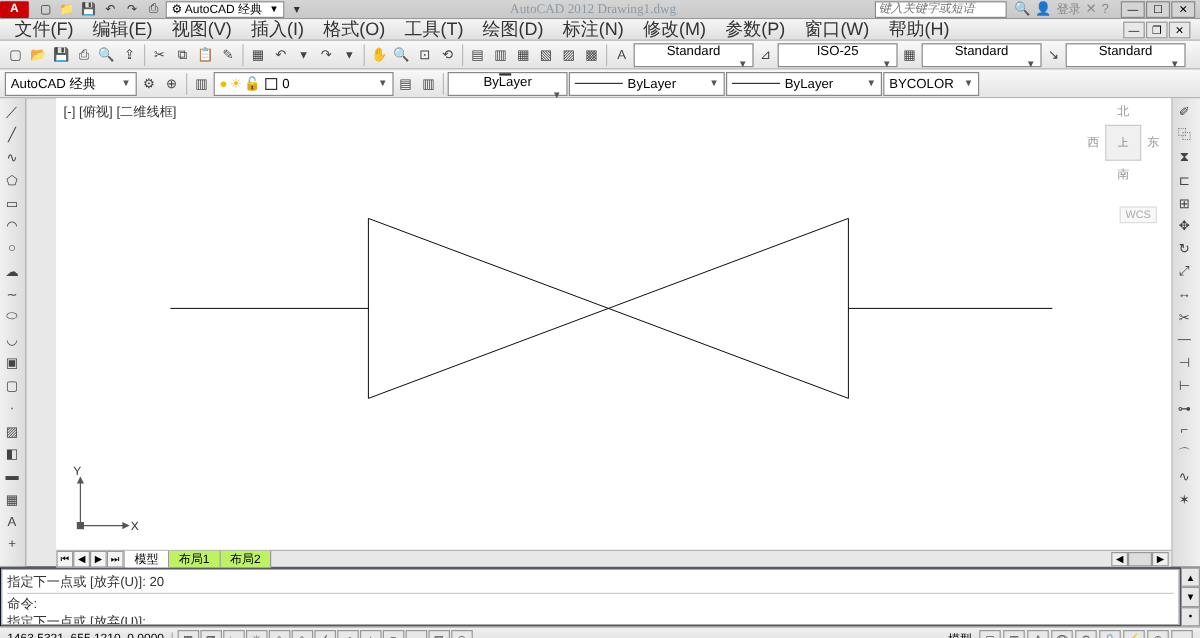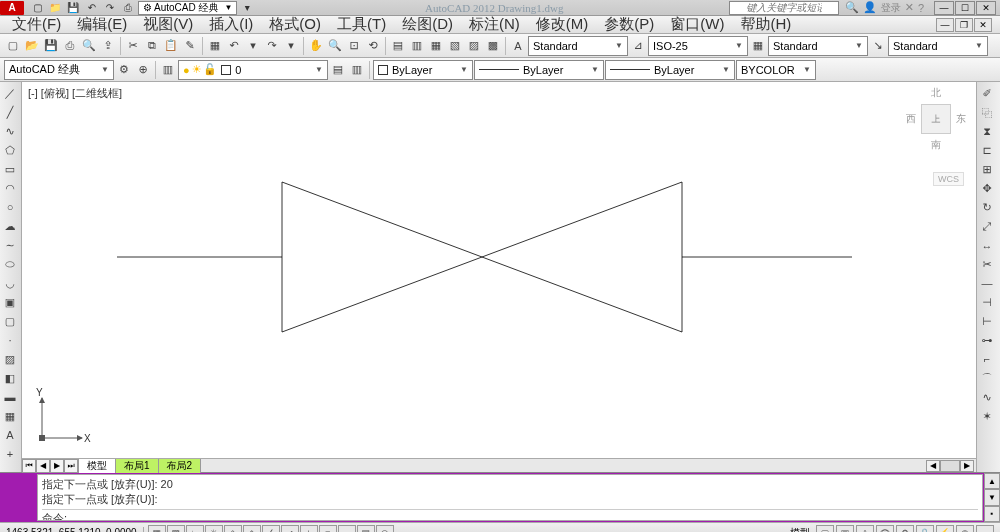--- a/index.html
+++ b/index.html
@@ -3,62 +3,62 @@
 <meta charset="utf-8">
 <style>
 * { margin: 0; padding: 0; box-sizing: border-box; font-family: "Microsoft YaHei", Arial, sans-serif; }
 body { width: 1000px; height: 532px; background: #e8e8e8; overflow: hidden; font-size: 11px; }
 
 .titlebar { height: 16px; background: linear-gradient(#d5d5d5,#c8c8c8); display: flex; align-items: center; border-bottom: 1px solid #999; }
 .titlebar .qat { display: flex; align-items: center; gap: 2px; padding: 0 4px; }
 .titlebar .qat-btn { width: 16px; height: 14px; display: flex; align-items: center; justify-content: center; color: #333; font-size: 10px; }
 .titlebar .ws-combo { height: 14px; font-size: 10px; background: #fff; border: 1px solid #888; display: flex; align-items: center; padding: 0 4px; gap: 2px; }
 .titlebar .title-center { flex: 1; text-align: center; color: #8a9ba8; font-size: 11px; font-family: Liberation Serif, serif; }
-.titlebar .search-box { width: 110px; height: 14px; background: #fff; border: 1px solid #888; font-size: 10px; color: #888; font-style: italic; padding: 0 16px; }
+.titlebar .search-box { width: 110px; height: 14px; background: #fff; border: 1px solid #888; font-size: 10px; color: #888; font-style: italic; padding: 0 2px; }
 .titlebar .right-icons { display: flex; gap: 4px; padding: 0 6px; align-items: center; }
 .titlebar .win-controls { display: flex; gap: 1px; padding: 0 4px; }
 .win-btn { width: 20px; height: 14px; background: #d5d5d5; border: 1px solid #888; display: flex; align-items: center; justify-content: center; font-size: 9px; }
 
 .menubar { height: 18px; background: linear-gradient(#f5f5f5,#e0e0e0); border-bottom: 1px solid #aaa; display: flex; align-items: center; padding: 0 4px; }
 .menu-item { padding: 2px 8px; font-size: 15px; color: #333; cursor: default; text-align: center; }
 .doc-controls { margin-left: auto; display: flex; gap: 1px; padding-right: 4px; }
 .doc-btn { width: 18px; height: 14px; border: 1px solid #999; background: #e8e8e8; font-size: 9px; display: flex; align-items: center; justify-content: center; }
 
 .toolbar-row { height: 24px; background: linear-gradient(#f8f8f8,#e4e4e4); border-bottom: 1px solid #aaa; display: flex; align-items: center; padding: 1px 4px; gap: 1px; }
 .tb-btn { width: 18px; height: 20px; border: 1px solid transparent; display: flex; align-items: center; justify-content: center; font-size: 11px; color: #444; }
 .tb-sep { width: 1px; height: 18px; background: #bbb; margin: 0 2px; }
 .tb-combo { height: 20px; background: #fff; border: 1px solid #888; font-size: 11px; padding: 0 4px; display: flex; align-items: center; min-width: 70px; }
 .tb-combo .dd { margin-left: auto; font-size: 8px; color: #555; }
 .tb-combo.wide { min-width: 150px; }
-.tb-combo.med { min-width: 100px; }
+.tb-combo.med { min-width: 100px; flex-direction: column; }
 
 .main-area { display: flex; height: 390px; }
 .left-toolbar { width: 22px; background: linear-gradient(90deg,#f0f0f0,#dcdcdc); border-right: 1px solid #aaa; display: flex; flex-direction: column; padding: 2px 1px; gap: 1px; }
 .vtb-btn { width: 18px; height: 18px; border: 1px solid transparent; display: flex; align-items: center; justify-content: center; font-size: 11px; color: #444; }
 
-.canvas-wrap { flex: 1; position: relative; background: #fff; display: flex; flex-direction: column; }
+.canvas-wrap { flex: 1; position: relative; background: #fff; display: flex; flex-direction: column; margin-left: 25px; }
 .canvas { flex: 1; position: relative; background: #fff; overflow: hidden; }
 .view-label { position: absolute; top: 4px; left: 6px; font-size: 11px; color: #333; }
 .viewcube { position: absolute; top: 4px; right: 10px; width: 60px; height: 90px; font-size: 10px; color: #999; text-align: center; }
 .vc-face { width: 30px; height: 30px; background: #f0f0f0; border: 1px solid #ccc; margin: 4px auto; display:flex; align-items:center; justify-content:center; font-size:9px; color:#888;}
 .wcs-badge { position: absolute; top: 90px; right: 12px; font-size: 9px; color: #aaa; border: 1px solid #ddd; padding: 1px 4px; background:#f8f8f8;}
 .ucs-icon { position: absolute; bottom: 10px; left: 10px; }
 .drawing-svg { position: absolute; top: 0; left: 0; }
 
 .nav-tabs-row { height: 14px; background: #e8e8e8; border-top: 1px solid #aaa; display: flex; align-items: center; font-size: 10px; }
 .nav-arrows { display: flex; border-right: 1px solid #999; }
 .nav-arrow { width: 14px; height: 14px; border: 1px solid #999; background:#f4f4f4; display:flex; align-items:center; justify-content:center; font-size:8px; }
 .tab { padding: 0 8px; border-right: 1px solid #999; background: #fff; height:14px; display:flex; align-items:center;}
 .tab.inactive { background: #bef264; }
 .hscroll { flex:1; display:flex; align-items:center; justify-content:flex-end; padding-right:2px;}
 .scroll-arrow { width:14px; height:12px; border:1px solid #999; background:#f0f0f0; font-size:8px; display:flex;align-items:center;justify-content:center;}
 
 .right-toolbar { width: 24px; background: linear-gradient(90deg,#dcdcdc,#f0f0f0); border-left: 1px solid #aaa; display: flex; flex-direction: column; padding: 2px 1px; gap: 1px; }
 
-.cmd-area { height: 50px; background: #a21caf; border-top: 1px solid #888; display:flex;padding-left:36px; }
+.cmd-area { height: 50px; background: #0f172a; border-top: 1px solid #888; display:flex; }
 .cmd-text { flex:1; background:#fff; border:1px solid #aaa; margin:1px; padding:2px 4px; font-family: "Simsun", monospace; font-size:11px; color:#333; overflow:hidden;}
 .cmd-line { white-space: pre; }
 .cmd-scroll { width:16px; display:flex; flex-direction:column; }
 .cmd-scroll-btn { flex:1; border:1px solid #999; background:#e8e8e8; font-size:8px; display:flex;align-items:center;justify-content:center;}
 
 .statusbar { height: 20px; background: linear-gradient(#f0f0f0,#d8d8d8); border-top: 1px solid #aaa; display: flex; align-items: center; font-size: 10px; }
 .coords { padding: 0 6px; border-right: 1px solid #aaa; min-width:140px; }
 .status-toggles { display: flex; gap: 1px; padding: 0 4px; }
 .st-btn { width: 18px; height: 16px; border: 1px solid #999; background: #e8e8e8; display:flex;align-items:center;justify-content:center; font-size:9px; color:#555;}
 .status-right { margin-left: auto; display: flex; align-items: center; gap: 2px; padding: 0 6px; }
@@ -314,22 +314,22 @@
     <div class="vtb-btn">⌐</div>
     <div class="vtb-btn">⌒</div>
     <div class="vtb-btn">∿</div>
     <div class="vtb-btn">✶</div>
   </div>
 </div>
 
 <div class="cmd-area">
   <div class="cmd-text">
     <div class="cmd-line">指定下一点或 [放弃(U)]: 20</div>
+    <div class="cmd-line" style="border-top:1px solid #ccc;margin-top:2px;padding-top:1px;">命令:</div>
     <div class="cmd-line">指定下一点或 [放弃(U)]:</div>
-    <div class="cmd-line" style="border-top:1px solid #ccc;margin-top:2px;padding-top:1px;">命令:</div>
   </div>
   <div class="cmd-scroll">
     <div class="cmd-scroll-btn">▲</div>
     <div class="cmd-scroll-btn">▼</div>
     <div class="cmd-scroll-btn">▪</div>
   </div>
 </div>
 
 <div class="statusbar">
   <div class="coords">1463.5321, 655.1210, 0.0000</div>

